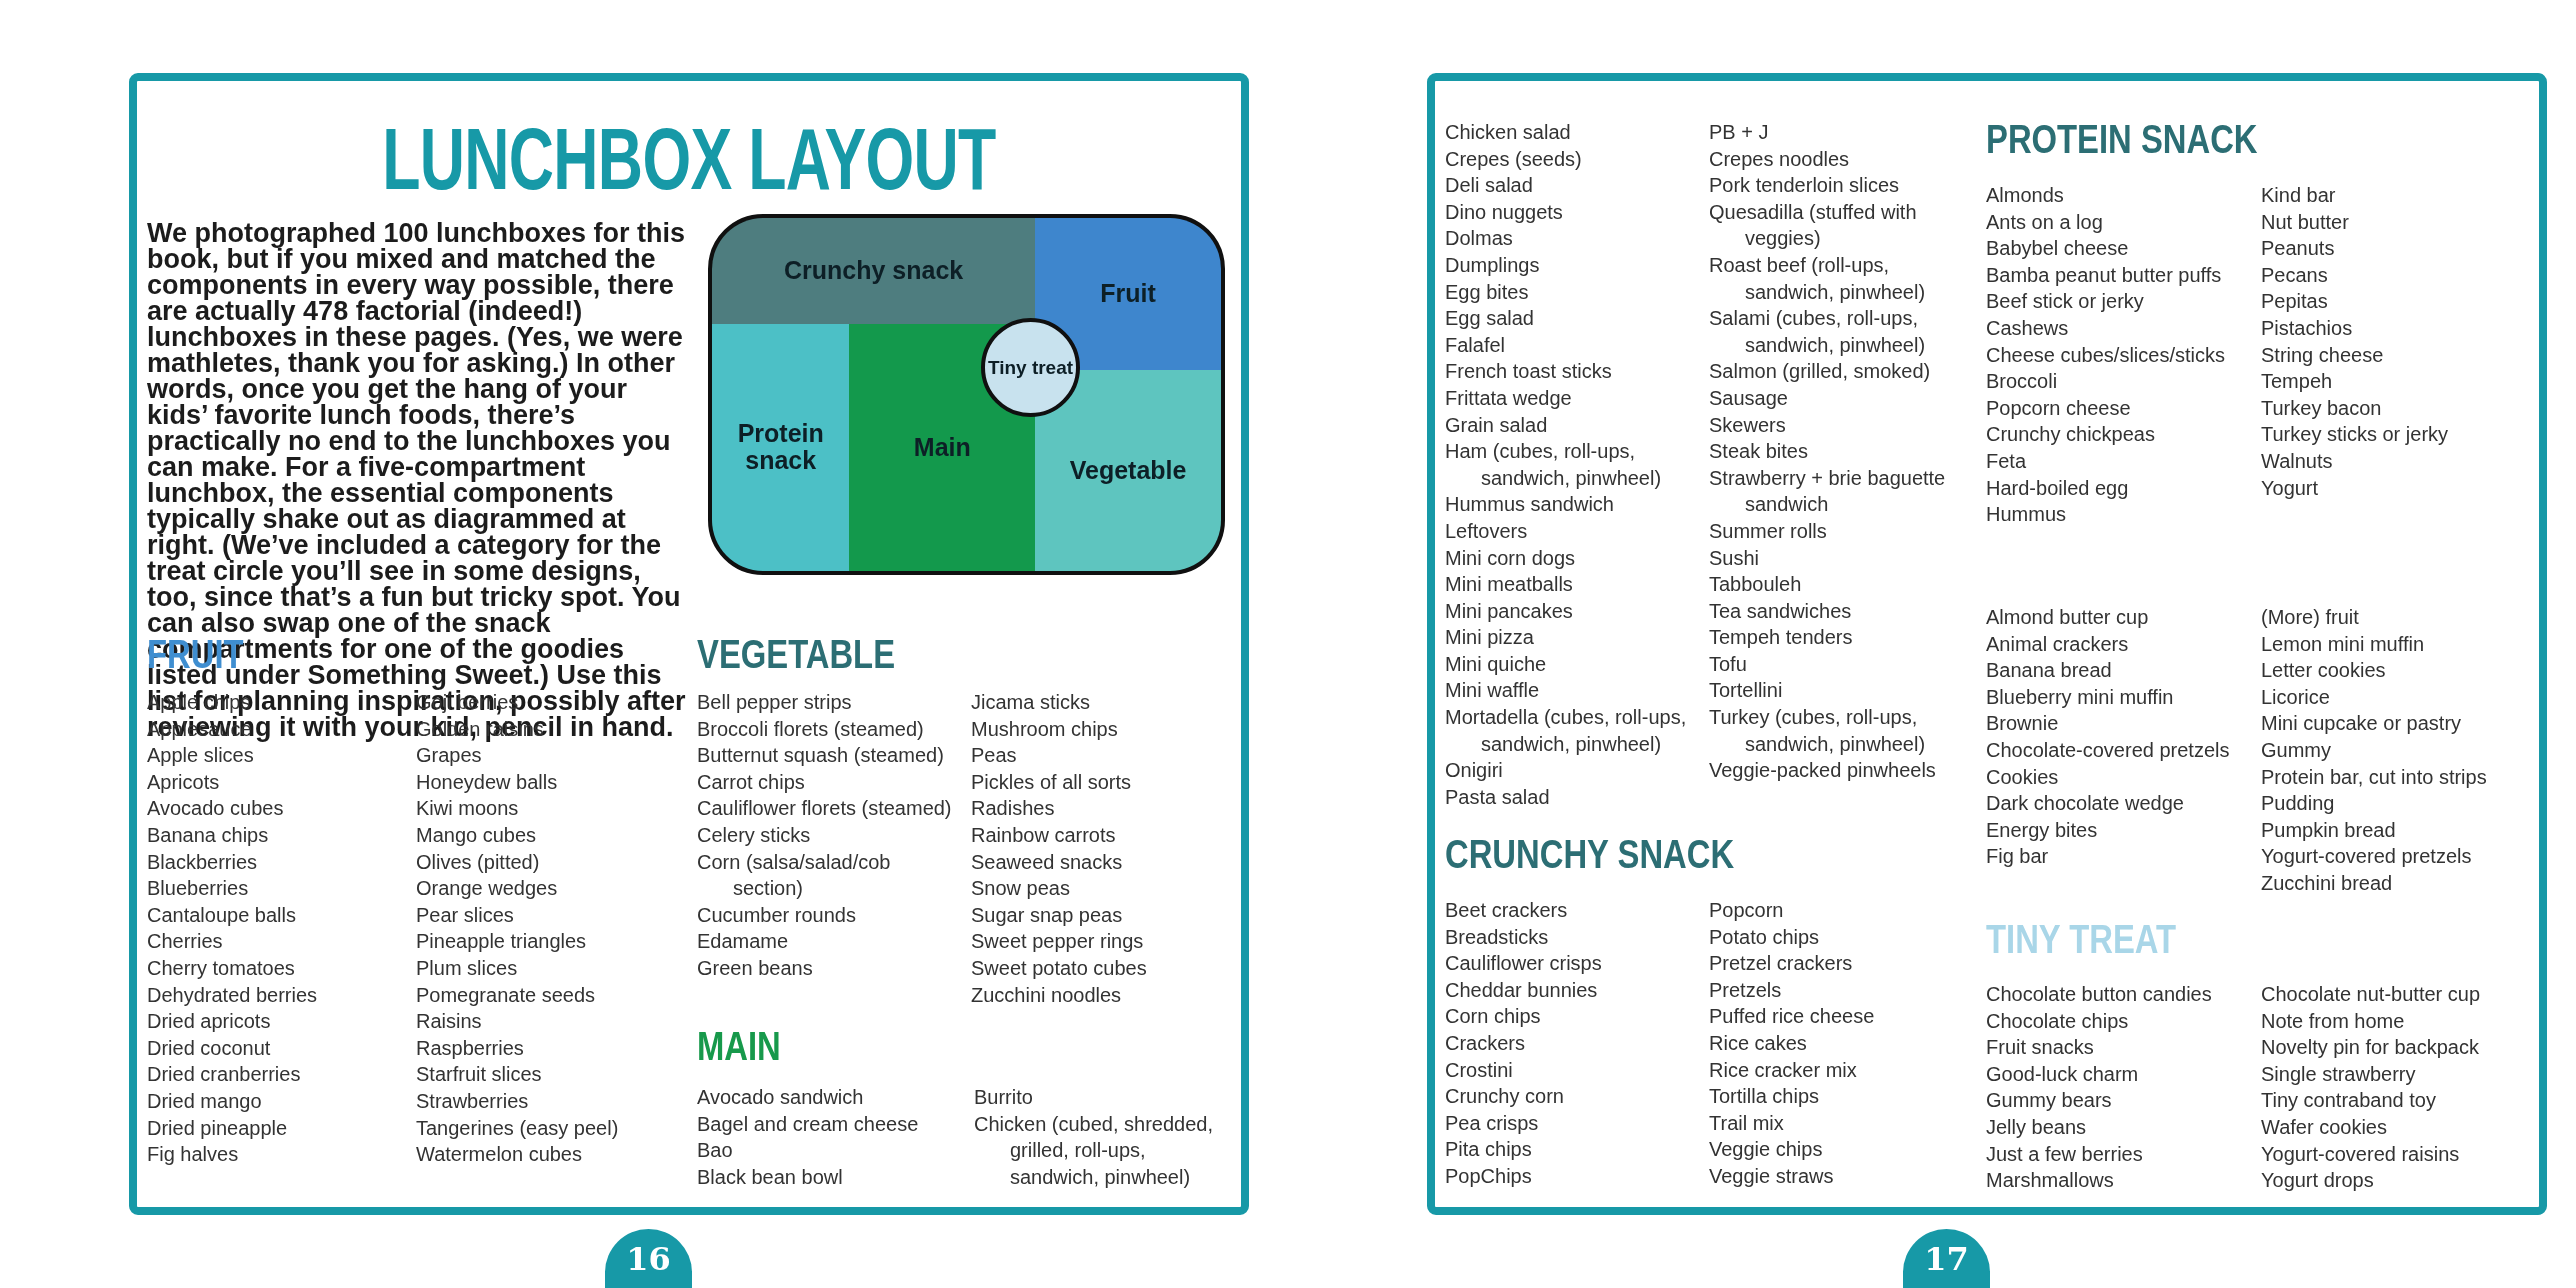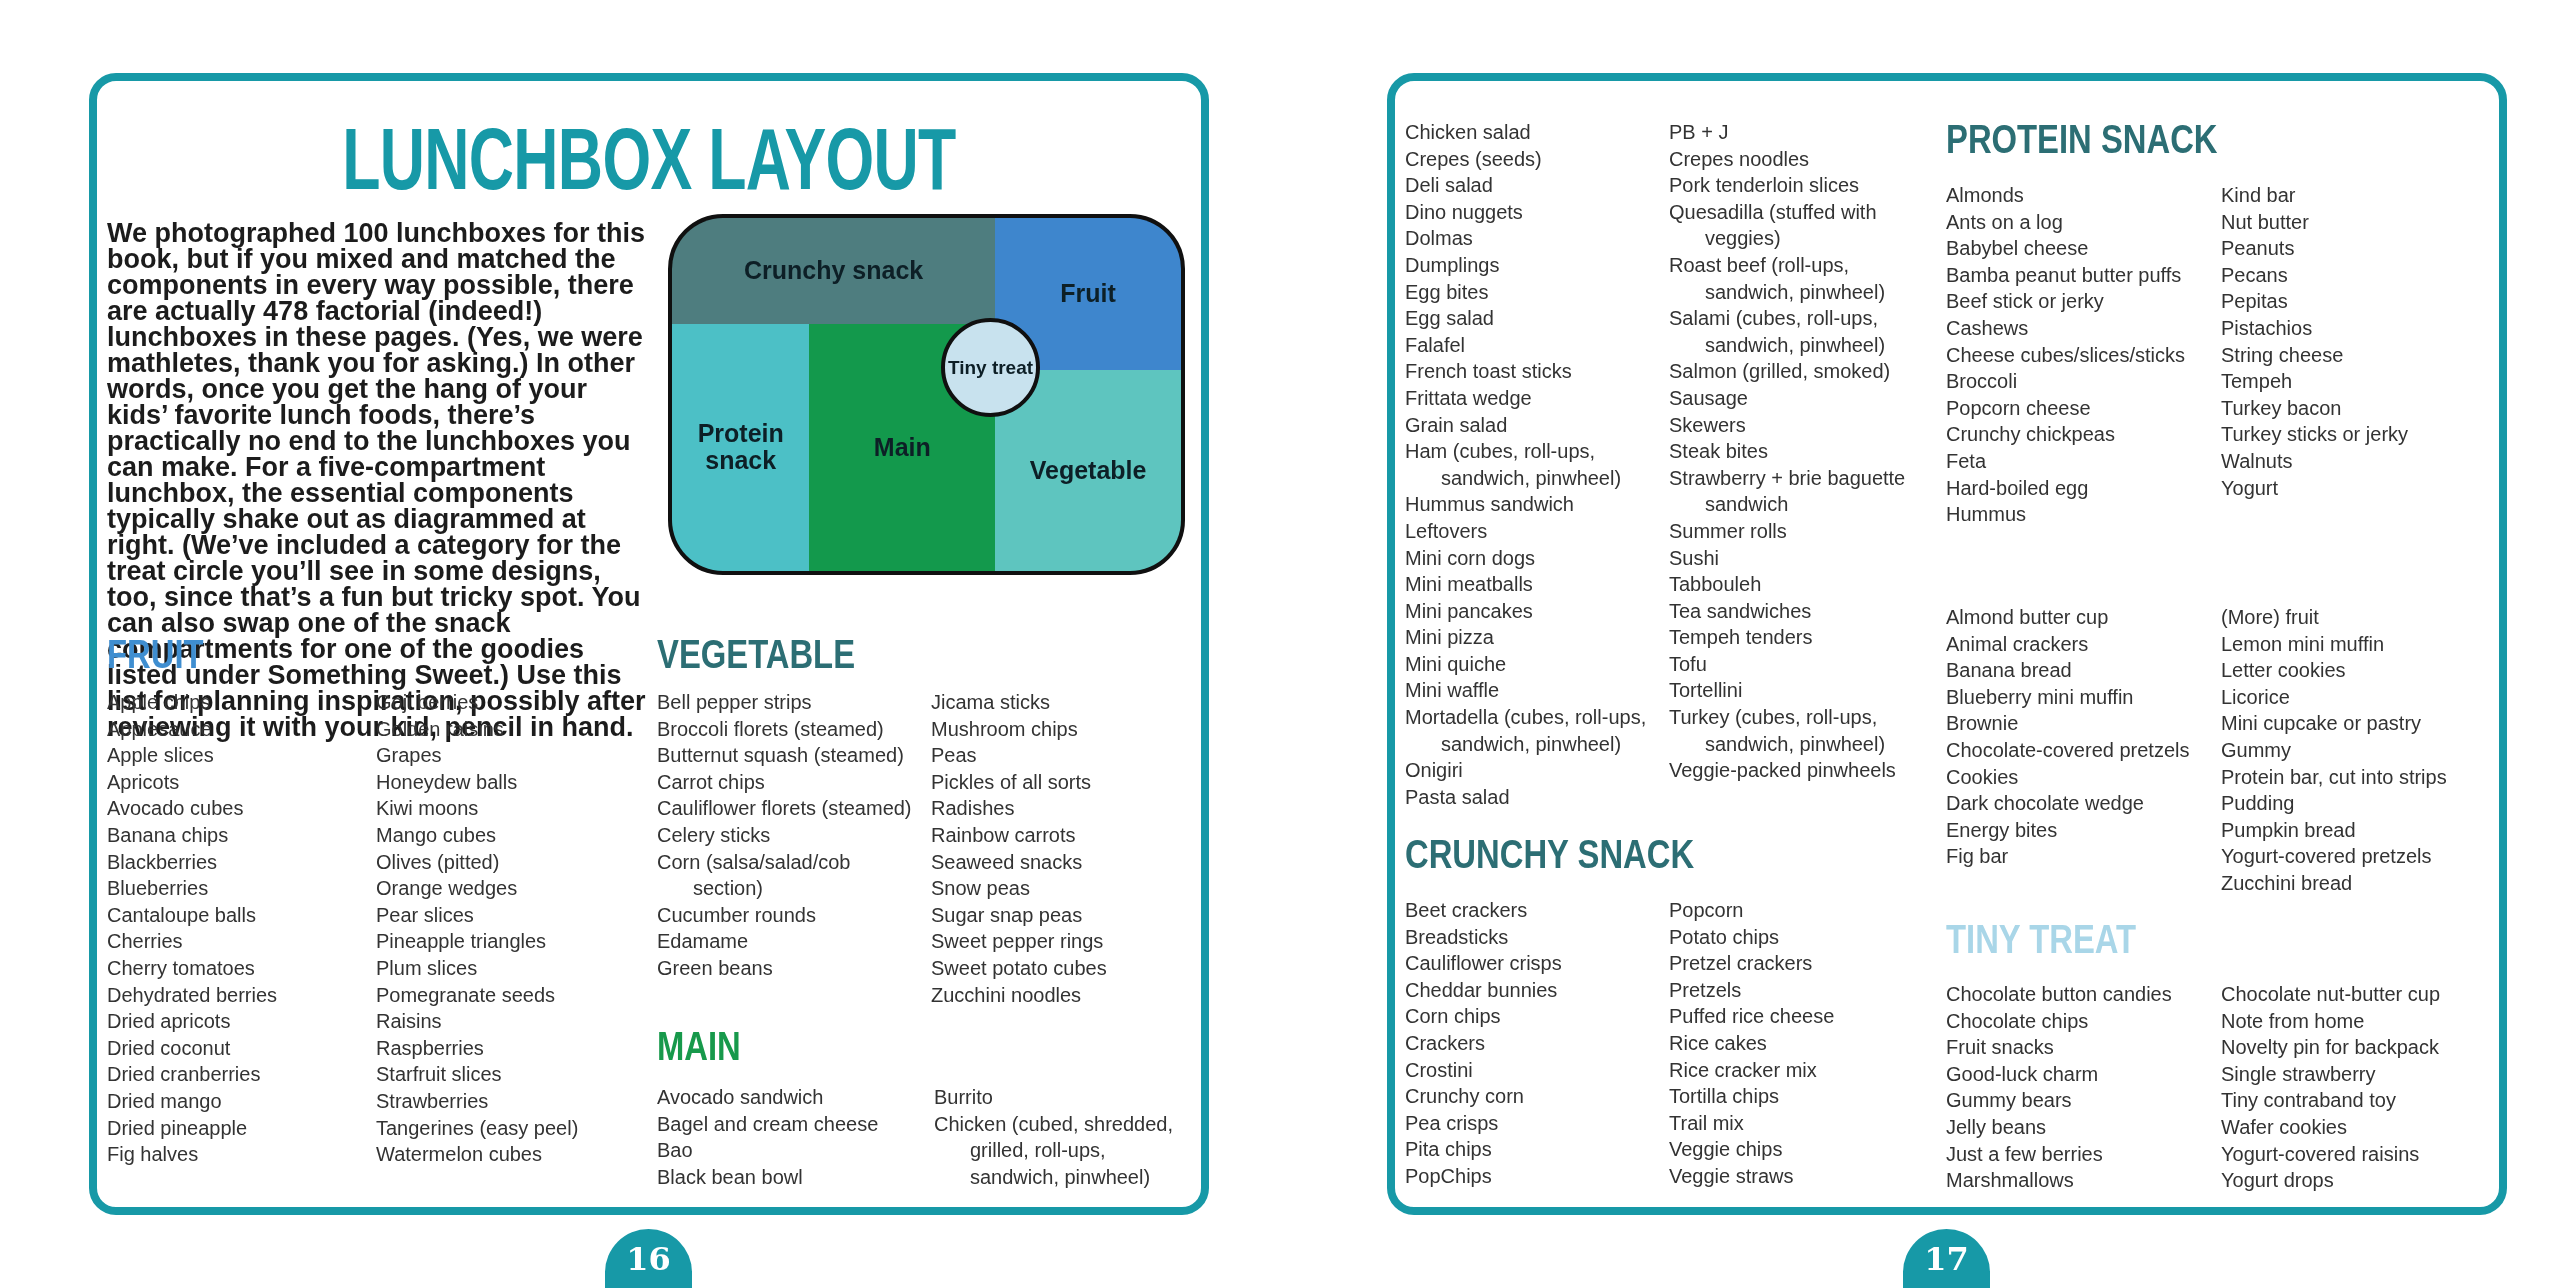--- a/index.html
+++ b/index.html
@@ -3,21 +3,21 @@
 <meta charset="utf-8">
 <style>
   :root{
     --teal:#1799a7; --hteal:#2c6e74; --fblue:#3f8ed0; --mgreen:#17994b;
     --tblue:#a9d6e8; --ink:#212121; --listink:#333333;
   }
   html,body{margin:0;padding:0;background:#ffffff;}
   .canvas{position:relative;width:2576px;height:1288px;background:#ffffff;overflow:hidden;
           font-family:"Liberation Sans",sans-serif;color:var(--ink);}
   .page{position:absolute;top:73px;width:1104px;height:1126px;background:#fff;
-        border:8px solid var(--teal);border-radius:27px;}
+        border:8px solid var(--teal);border-radius:9px;margin-left:40px;}
   .page-left{left:89px;} .page-right{left:1387px;}
 
   .title{position:absolute;top:28px;left:0;width:100%;text-align:center;margin:0;
          font-size:87px;font-weight:bold;color:var(--teal);white-space:nowrap;}
   .title span{display:inline-block;transform:scaleX(0.72);transform-origin:center;letter-spacing:-1px;}
 
   .intro{position:absolute;left:10px;top:139px;width:547px;font-size:27px;line-height:26px;
          font-weight:bold;color:#1c1c1c;}
 
   .sec-h{position:absolute;margin:0;font-size:40px;font-weight:bold;white-space:nowrap;}

